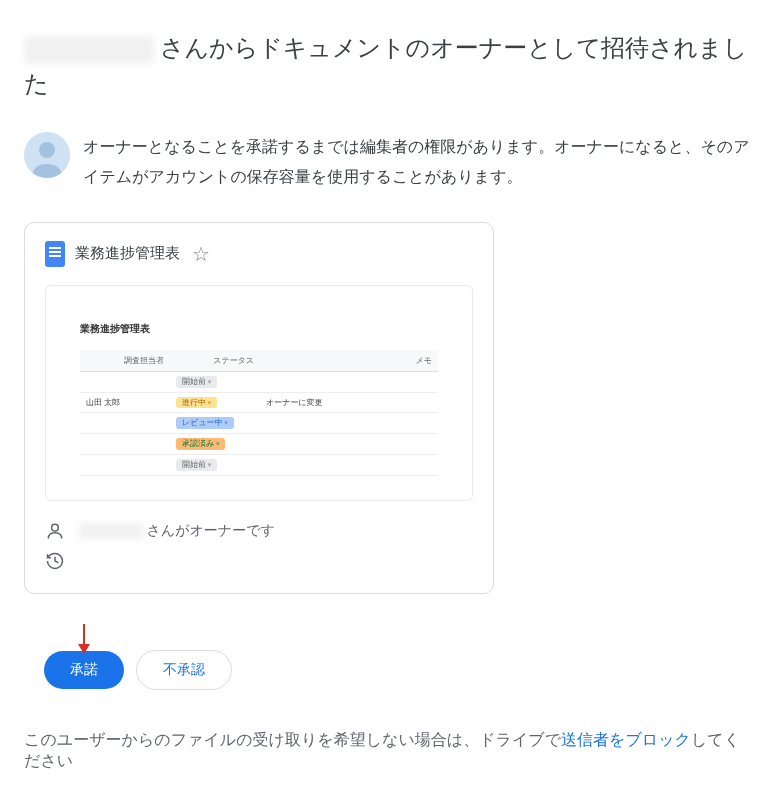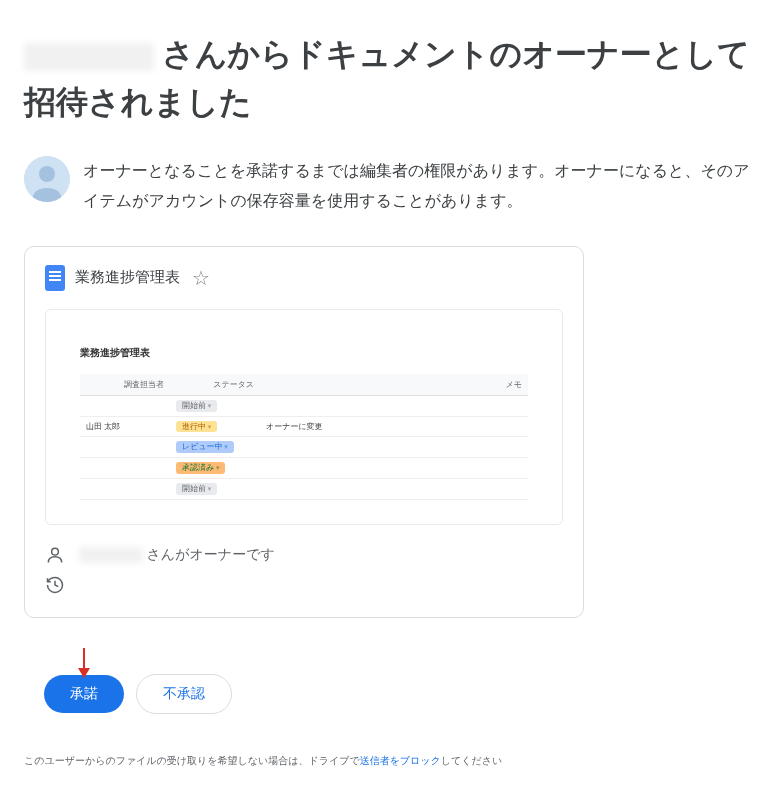--- a/index.html
+++ b/index.html
@@ -8,22 +8,22 @@
       padding: 0;
     }
     body {
       font-family: -apple-system, BlinkMacSystemFont, "Segoe UI", Roboto, "Helvetica Neue", Arial, sans-serif;
       background: #fff;
       width: 778px;
       padding: 30px 24px 24px 24px;
       color: #3c4043;
     }
     .title {
-      font-size: 32px;
-      font-weight: 700;
+      font-size: 24px;
+      font-weight: 400;
       color: #3c4043;
       line-height: 1.5;
       margin-bottom: 30px;
     }
     .title-redacted {
       display: inline-block;
       width: 130px;
       height: 28px;
       background: #f1f1f1;
       filter: blur(3px);
@@ -54,21 +54,21 @@
     }
     .notice-text {
       font-size: 16px;
       line-height: 1.9;
       color: #3c4043;
     }
     .doc-card {
       border: 1px solid #dadce0;
       border-radius: 10px;
       padding: 18px 20px 22px 20px;
-      width: 560px;
+      width: 470px;
       margin-bottom: 28px;
     }
     .doc-header {
       display: flex;
       align-items: center;
       gap: 10px;
       margin-bottom: 18px;
     }
     .doc-icon {
       width: 20px;
@@ -206,21 +206,21 @@
       background: #1a73e8;
       color: #fff;
       font-weight: 500;
     }
     .btn-secondary {
       background: #fff;
       color: #1a73e8;
       border: 1px solid #dadce0;
     }
     .footer-text {
-      font-size: 10px;
+      font-size: 16px;
       color: #5f6368;
     }
     .footer-text a {
       color: #1a73e8;
       text-decoration: none;
     }
   </style>
 </head>
 <body>
 

